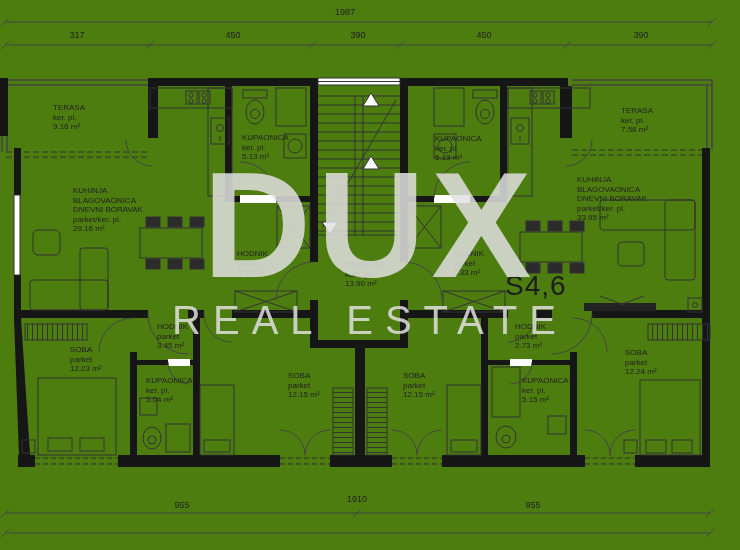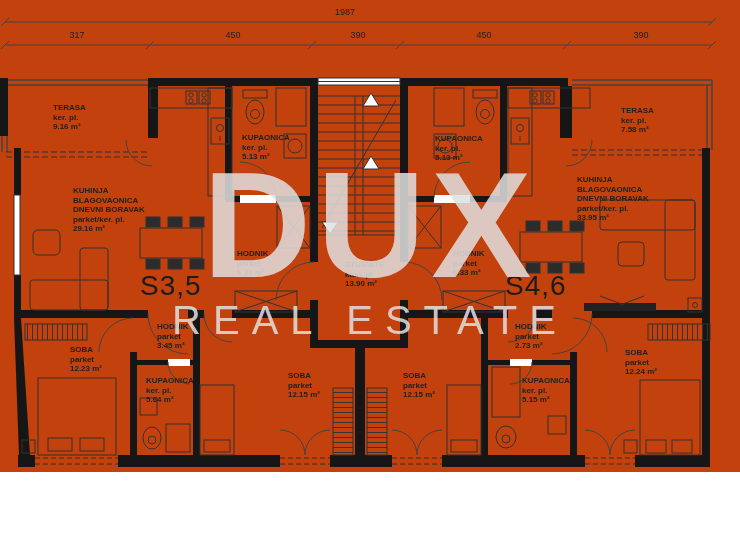--- a/index.html
+++ b/index.html
@@ -1,19 +1,19 @@
 <!DOCTYPE html>
 <html><head>
 <meta charset="utf-8">
 <style>
   html,body{margin:0;padding:0;background:#ffffff;}
-  #plan{position:relative;width:740px;height:472px;background:#c2410c;overflow:hidden;
+  #plan{position:relative;width:740px;height:550px;background:#4d7c0f;overflow:hidden;
         font-family:"Liberation Sans",sans-serif;color:#1c1c1c;}
   #plan svg{position:absolute;left:0;top:0;}
-  .lbl{position:absolute;font-size:8px;line-height:9.5px;white-space:nowrap;color:#222;font-weight:bold;}
+  .lbl{position:absolute;font-size:8px;line-height:9.5px;white-space:nowrap;color:#222;}
   .lbl span{display:block;}
   .dim{position:absolute;font-size:9px;color:#222;transform:translateX(-50%);white-space:nowrap;}
   .unit-id{position:absolute;font-size:28px;letter-spacing:1px;color:#1c1c1c;white-space:nowrap;}
   #watermark{position:absolute;left:0;top:0;width:740px;height:550px;pointer-events:none;
              text-align:center;color:rgba(224,224,224,0.85);}
   #wm-brand{position:absolute;left:0;right:0;top:150px;font-size:150px;line-height:150px;
             font-weight:bold;letter-spacing:6px;}
   #wm-tag{position:absolute;left:0;right:0;top:298px;font-size:40px;line-height:44px;
           letter-spacing:12px;}
 </style>
@@ -341,21 +341,20 @@
       <span>ker. pl.</span>
       <span>9.16 m²</span>
 </div>
 <div class="lbl" style="left:73px;top:186px">
   <span>KUHINJA</span>
       <span>BLAGOVAONICA</span>
       <span>DNEVNI BORAVAK</span>
       <span>parket/ker. pl.</span>
       <span>29.16 m²</span>
 </div>
-<div class="unit-id" style="left:140px;top:270px">S3,5</div>
 <div class="lbl" style="left:242px;top:133px">
   <span>KUPAONICA</span>
       <span>ker. pl.</span>
       <span>5.13 m²</span>
 </div>
 <div class="lbl" style="left:237px;top:249px">
   <span>HODNIK</span>
       <span>parket</span>
       <span>6.33 m²</span>
 </div>

